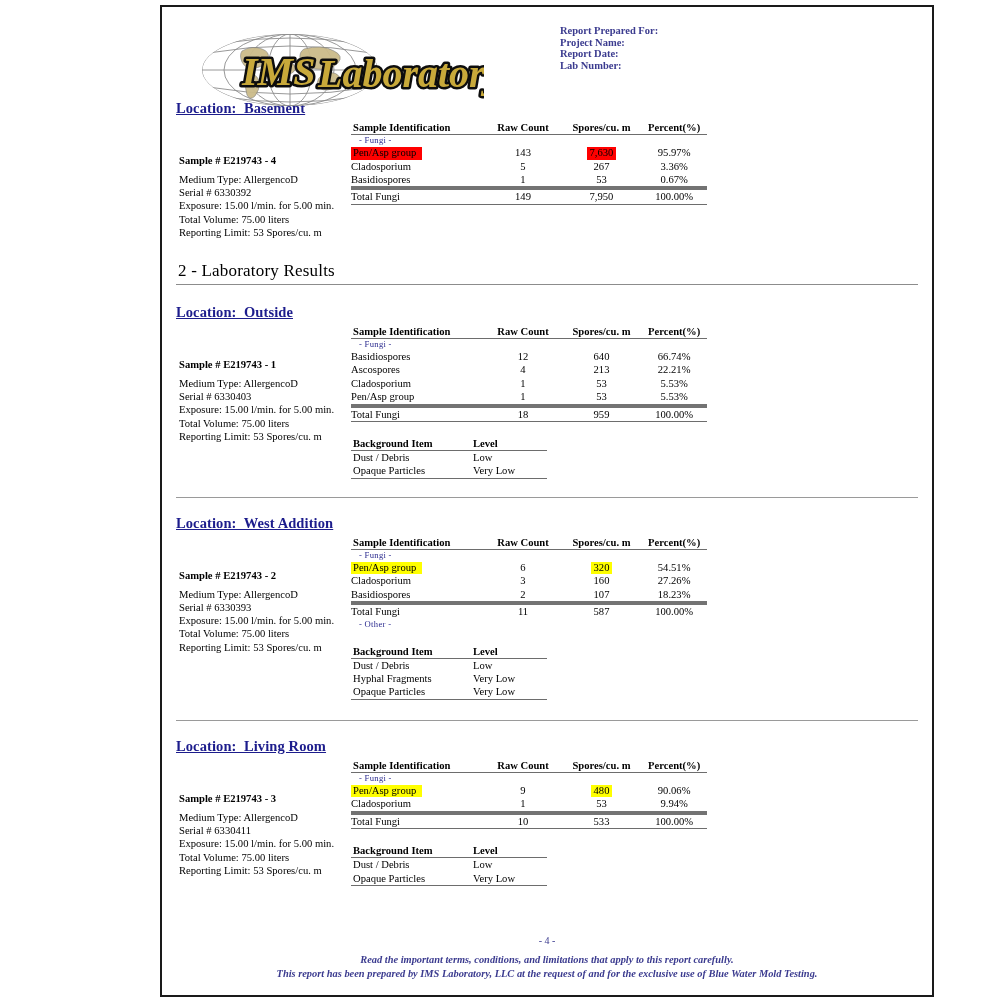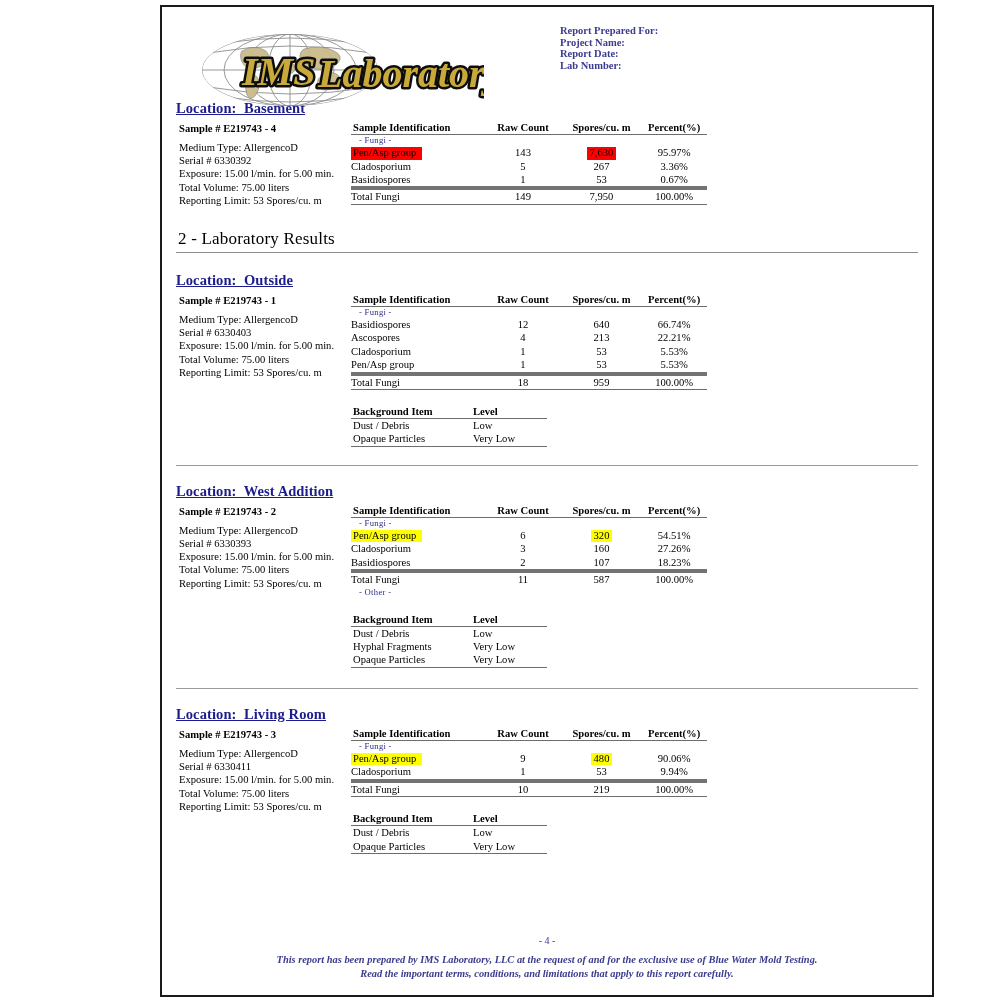--- a/index.html
+++ b/index.html
@@ -91,20 +91,21 @@
   }
 
   .sample-block {
     display: flex;
     align-items: flex-start;
   }
   .sample-meta {
     width: 172px;
     flex: 0 0 172px;
     padding-left: 3px;
+    margin-top: 32px;
   }
   .sample-id {
     font-weight: bold;
     font-size: 10.6px;
     line-height: 14px;
     white-space: nowrap;
   }
   .meta-lines {
     margin-top: 5px;
     font-size: 10.6px;
@@ -540,21 +541,21 @@
                   </tr>
                   <tr class="data-row">
                     <td class="c-name">Cladosporium</td>
                     <td class="c-raw">1</td>
                     <td class="c-spr">53</td>
                     <td class="c-pct">9.94%</td>
                   </tr>
                   <tr class="total-row last-line">
                     <td class="c-name">Total Fungi</td>
                     <td class="c-raw">10</td>
-                    <td class="c-spr">219</td>
+                    <td class="c-spr">533</td>
                     <td class="c-pct">100.00%</td>
                   </tr>
                 </tbody>
             </table>
             <div>
                 <table class="background">
                   <thead>
                     <tr>
                       <th class="bg-item">Background Item</th>
                       <th>Level</th>
@@ -573,18 +574,18 @@
                 </table>
               </div>
           </div>
         </div>
       </div>
 
     </div>
 
     <div class="footer">
       <div class="page-num">- 4 -</div>
+      <div class="footer-line">Read the important terms, conditions, and limitations that apply to this report carefully.</div>
       <div class="footer-line">This report has been prepared by IMS Laboratory, LLC at the request of and for the exclusive use of Blue Water Mold Testing.</div>
-      <div class="footer-line">Read the important terms, conditions, and limitations that apply to this report carefully.</div>
     </div>
 
   </div>
 </div>
 
 </body></html>

